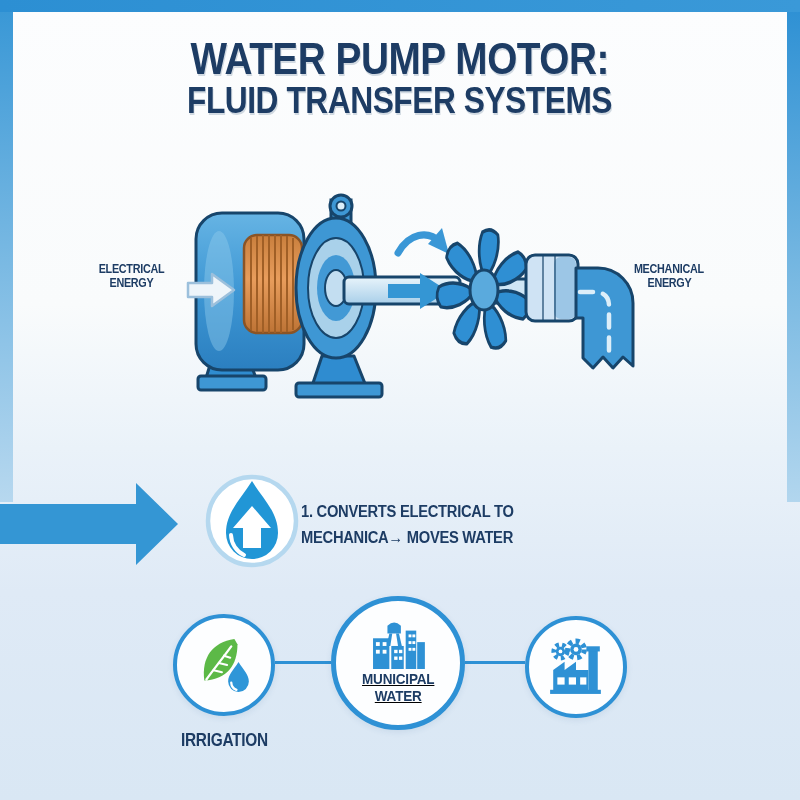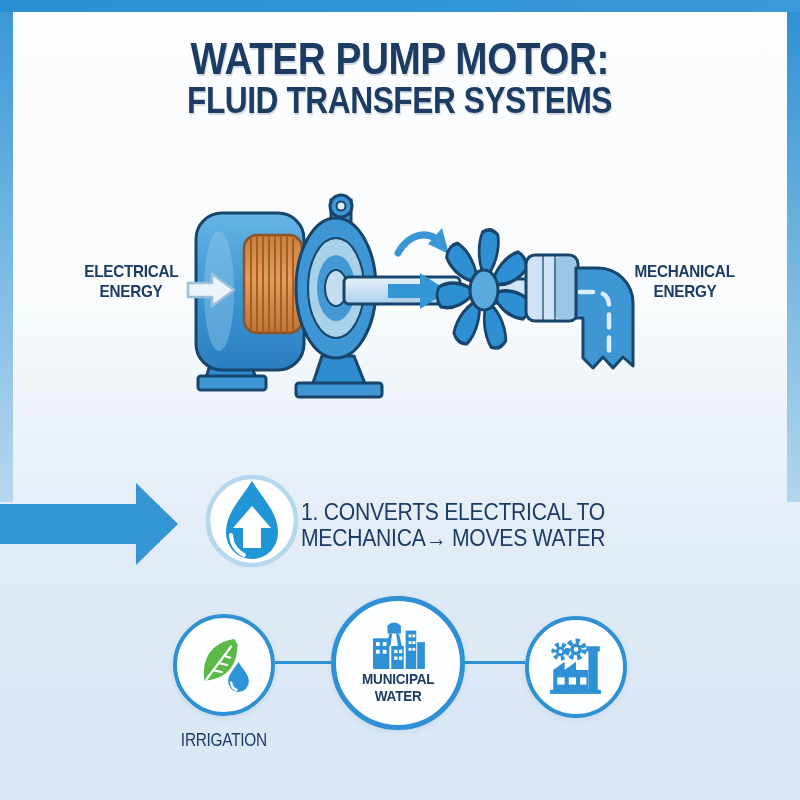--- a/index.html
+++ b/index.html
@@ -11,42 +11,42 @@
   
   .frame-top{position:absolute;left:0;top:0;width:800px;height:12px;background:linear-gradient(90deg,#2c8fd3,#3a99d8);}
   .frame-left{position:absolute;left:0;top:12px;width:13px;height:490px;background:linear-gradient(180deg,#3a98d6 0%,#7fbce4 55%,#b7d8ef 100%);}
   .frame-right{position:absolute;right:0;top:12px;width:13px;height:490px;background:linear-gradient(180deg,#2f91d4 0%,#79b9e2 55%,#b2d6ee 100%);}
   
   .title{position:absolute;left:0;right:0;top:36px;text-align:center;color:#1d3c64;font-weight:bold;
          text-shadow:1px 1.5px 0 rgba(23,60,100,0.18);}
   .title .l1{display:inline-block;font-size:44px;line-height:1.05;letter-spacing:-.5px;transform:scaleX(.88);}
   .title .l2{display:inline-block;font-size:36px;line-height:1.05;letter-spacing:-.5px;transform:scaleX(.88);}
   
-  .hero-label{position:absolute;color:#1d3c64;font-weight:bold;font-size:17px;line-height:1.18;text-align:center;}
+  .hero-label{position:absolute;color:#1d3c64;font-weight:bold;font-size:12px;line-height:1.18;text-align:center;}
   .hero-label span{display:inline-block;transform:scaleX(.9);letter-spacing:-.3px;}
   .lbl-electrical{left:66px;top:262px;width:130px;}
-  .lbl-mechanical{left:620px;top:262px;width:130px;}
-  
-  .keypoint{position:absolute;left:301px;top:499px;width:290px;color:#1d3c64;font-weight:normal;font-size:23px;line-height:26px;}
+  .lbl-mechanical{left:604px;top:262px;width:130px;}
+  
+  .keypoint{position:absolute;left:301px;top:499px;width:290px;color:#1d3c64;font-weight:bold;font-size:16px;line-height:26px;}
   .keypoint div{transform:scaleX(.92);transform-origin:left center;letter-spacing:-.3px;white-space:nowrap;}
   
   .art{position:absolute;left:0;top:0;pointer-events:none;}
   
   .app-circle{position:absolute;border-radius:50%;background:#fdfeff;border:4px solid #2e91d5;box-sizing:border-box;
               display:flex;flex-direction:column;align-items:center;justify-content:center;
-              box-shadow:0 2px 6px rgba(40,90,140,.10);}
+              box-shadow:0 2px 6px rgba(40,90,140,.10);text-decoration:underline;}
   .c-left{left:173px;top:614px;width:102px;height:102px;}
   .c-center{left:331px;top:596px;width:134px;height:134px;border-width:5px;}
   .c-right{left:525px;top:616px;width:102px;height:102px;}
   .connector{position:absolute;height:3px;background:#2e91d5;top:661px;}
   .conn-1{left:275px;width:56px;}
   .conn-2{left:465px;width:60px;}
   .circle-text{color:#1d3c64;font-weight:bold;font-size:15px;line-height:1.12;text-align:center;margin-top:2px;}
   .circle-text div{transform:scaleX(.9);letter-spacing:-.2px;}
-  .app-label{position:absolute;color:#1d3c64;font-weight:normal;font-size:17.5px;line-height:1.15;text-align:center;}
+  .app-label{position:absolute;color:#1d3c64;font-weight:bold;font-size:17.5px;line-height:1.15;text-align:center;}
   .app-label span{display:inline-block;transform:scaleX(.88);letter-spacing:-.3px;}
   .lab-left{left:150px;top:730px;width:148px;}
   .lab-center{left:323px;top:738px;width:150px;}
   .lab-right{left:501px;top:728px;width:150px;}
 </style>
 </head>
 <body>
 
 <div class="canvas">
 

